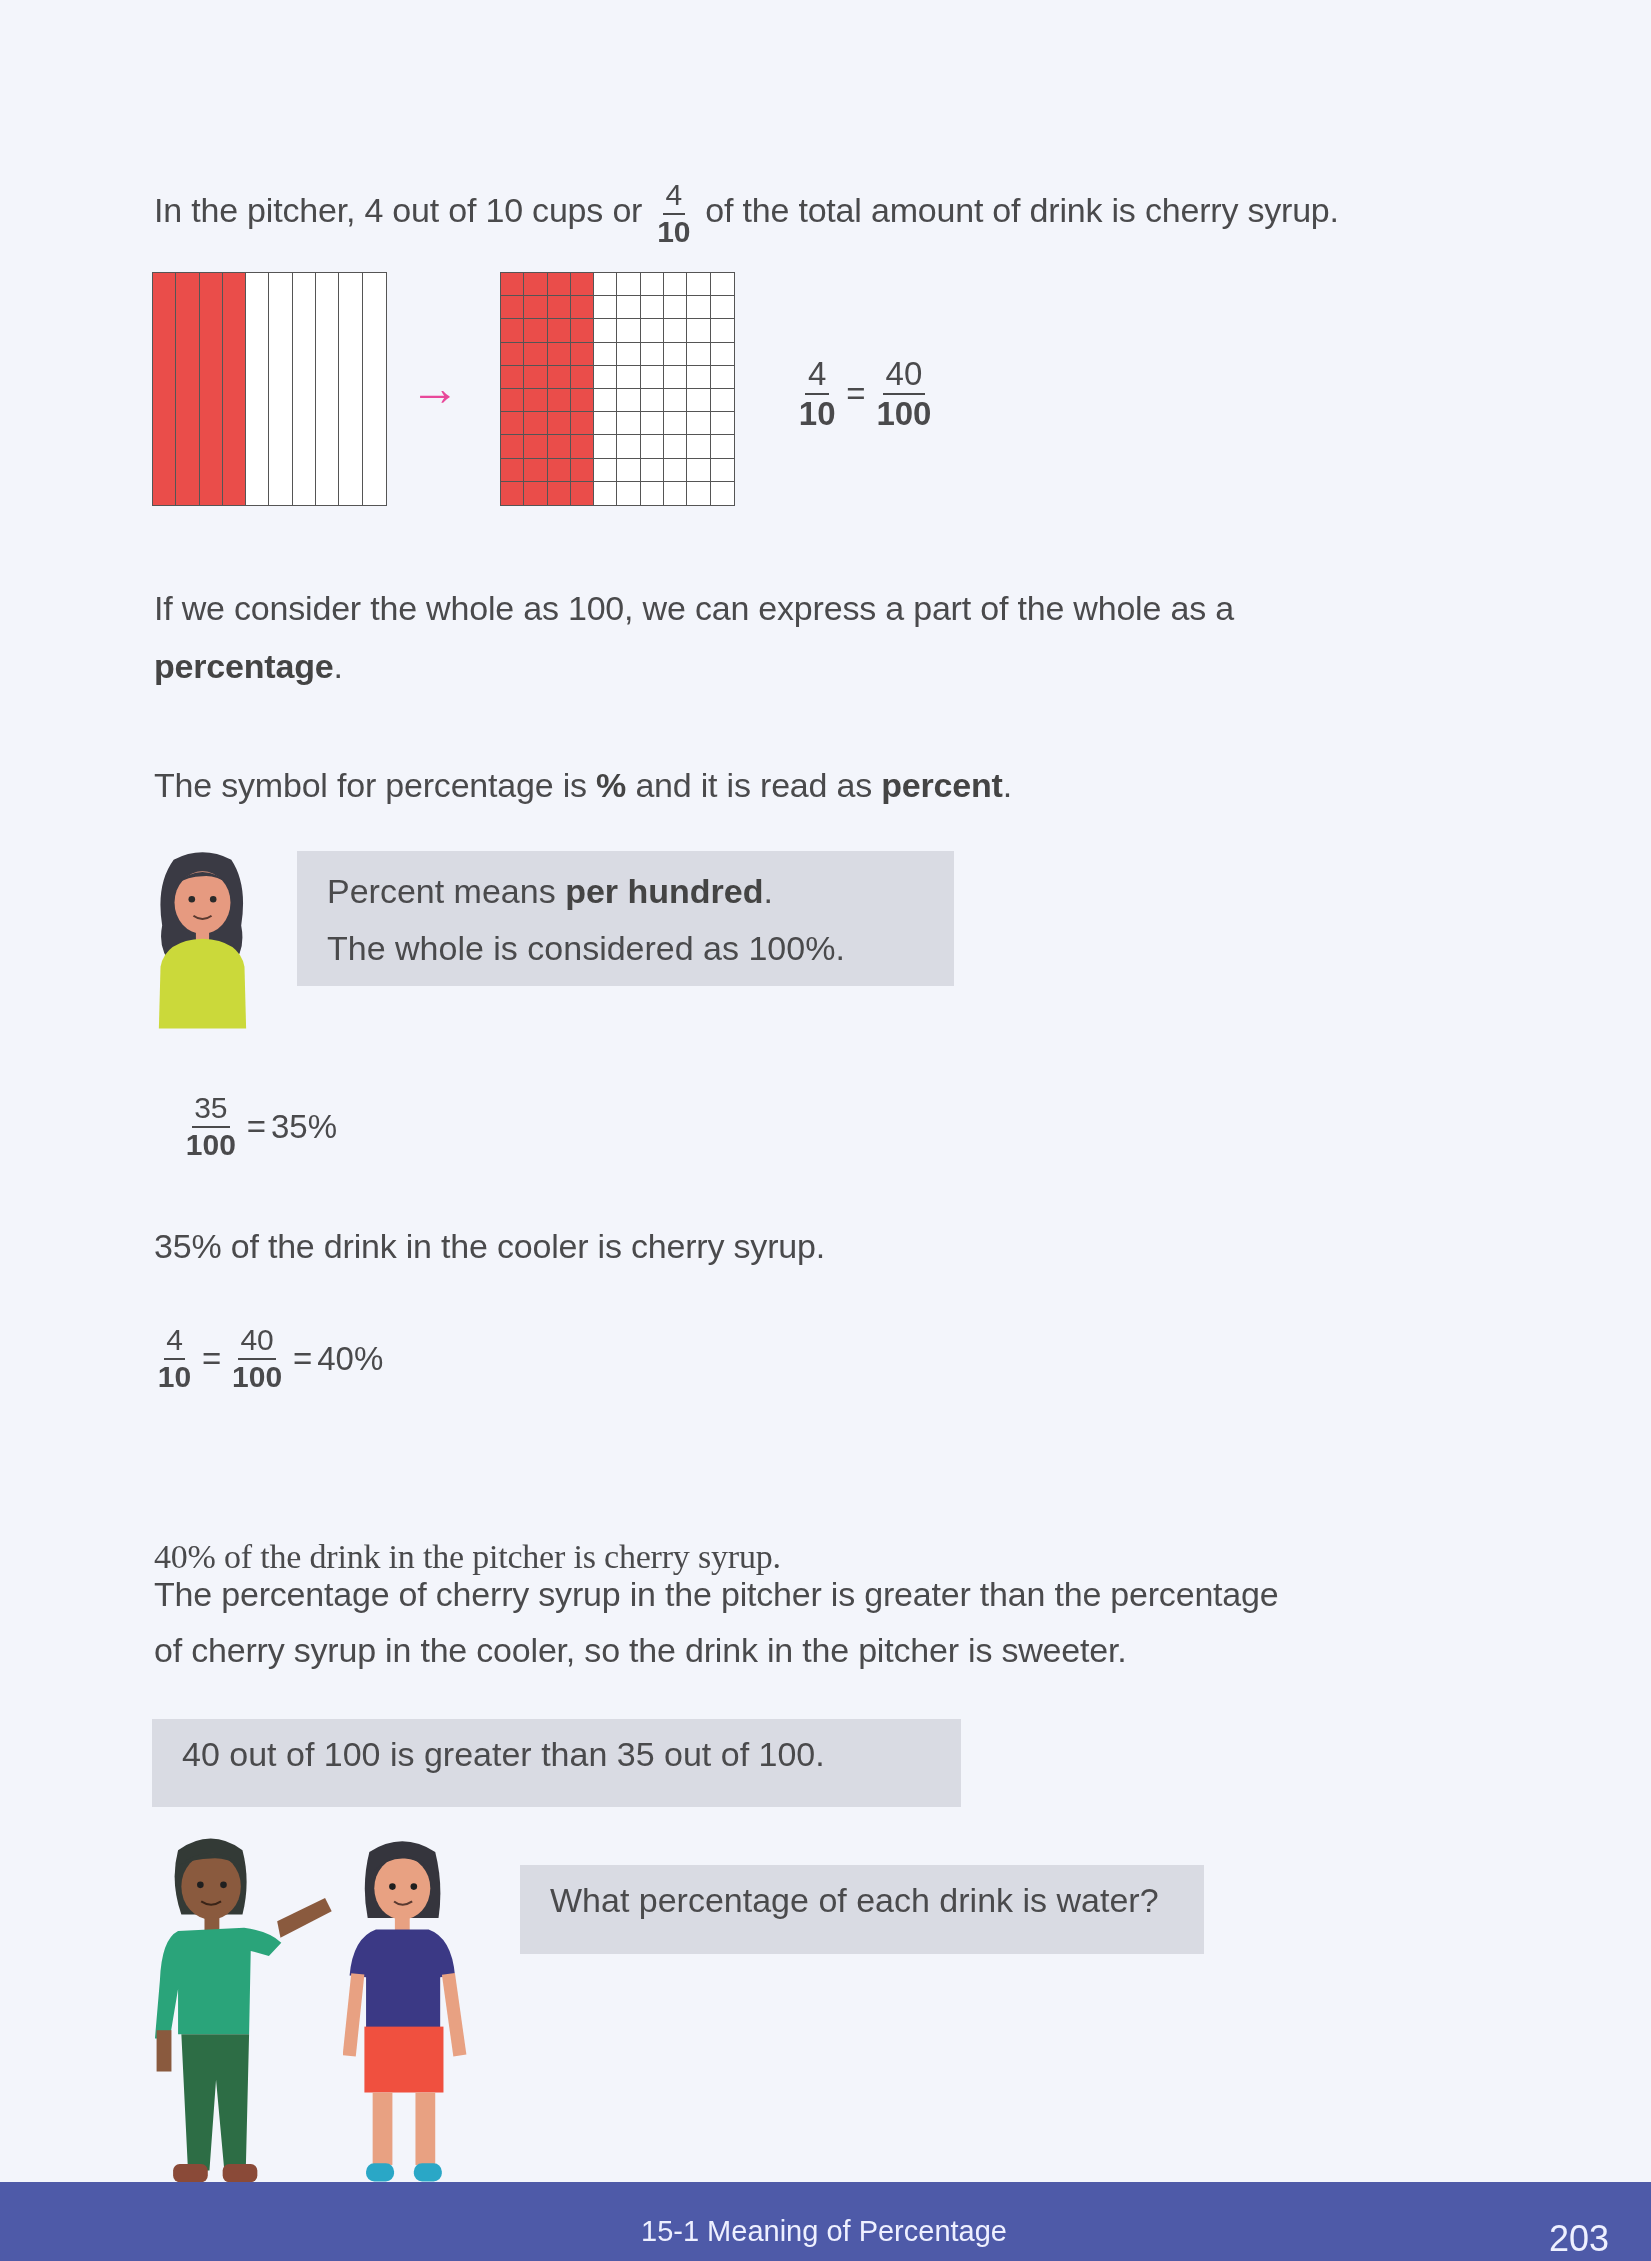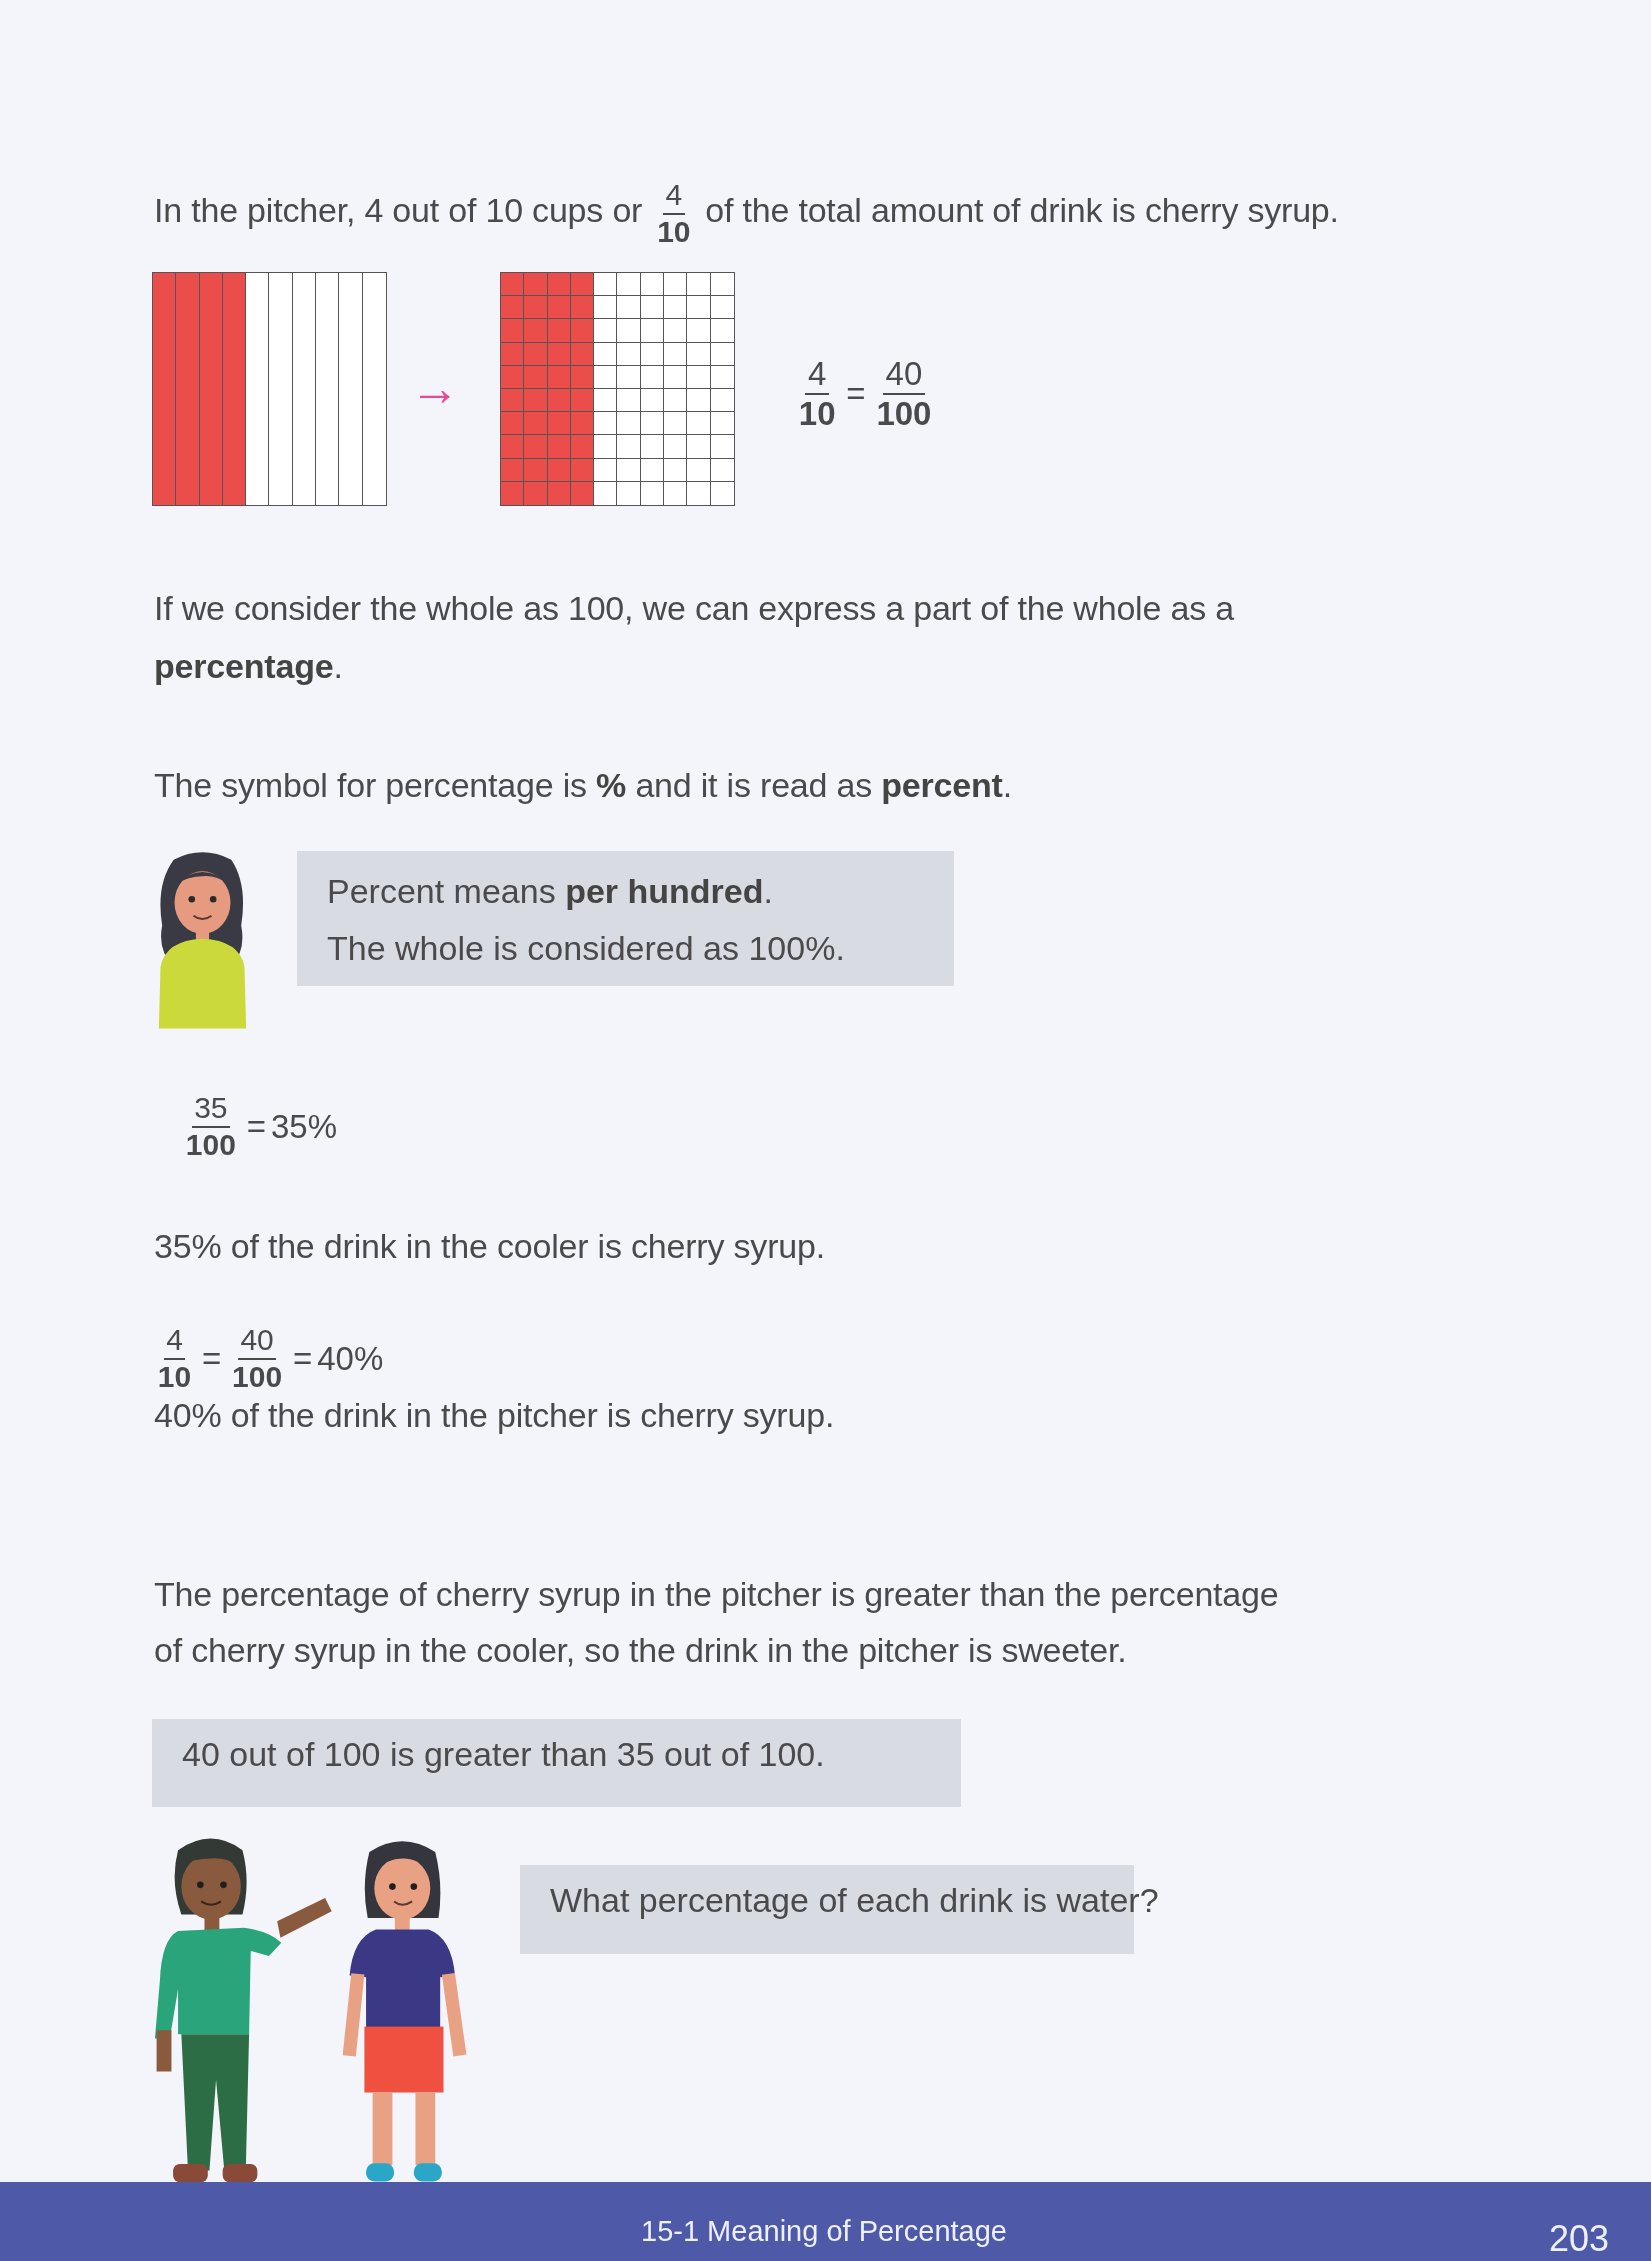--- a/index.html
+++ b/index.html
@@ -236,33 +236,33 @@
   </span>
   <span class="op">=</span>
   <span class="frac sm">
     <span class="num">40</span>
     <span class="den">100</span>
   </span>
   <span class="op">=</span>
   <span>40%</span>
 </div>
 
-<div class="abs line" style="left:154px; top:1395px;">40% of the drink in the pitcher is cherry syrup.</div>
+<div class="abs line" style="left:154px; top:1537px;font-family:Liberation Serif, serif;">40% of the drink in the pitcher is cherry syrup.</div>
 
 <div class="abs line" style="left:154px; top:1574px;">The percentage of cherry syrup in the pitcher is greater than the percentage</div>
 <div class="abs line" style="left:154px; top:1630px;">of cherry syrup in the cooler, so the drink in the pitcher is sweeter.</div>
 
 <div class="bubble" style="left:152px; top:1719px; width:809px; height:88px;">
   <div class="txt" style="position:absolute; left:30px; top:6.6px;">40 out of 100 is greater than 35 out of 100.</div>
 </div>
 <svg class="tail" style="left:264px; top:1805px;" width="33" height="59" viewBox="0 0 40 72">
   <polygon points="0,0 40,0 0,72" fill="#d9dbe3"></polygon>
 </svg>
 
-<div class="bubble" style="left:520px; top:1865px; width:614px; height:89px;">
+<div class="bubble" style="left:520px; top:1865px; width:684px; height:89px;">
   <div class="txt" style="position:absolute; left:30px; top:6.6px;">What percentage of each drink is water?</div>
 </div>
 <svg class="tail" style="left:462px; top:1893px;" width="59" height="38" viewBox="0 0 72 46">
   <polygon points="0,0 72,0 72,46" fill="#d9dbe3"></polygon>
 </svg>
 
 <svg class="char" style="left:145px; top:1832px;" width="190" height="351" viewBox="0 0 230 425">
   <path d="M40 22 Q80 -6 118 22 Q128 60 118 100 L44 100 Q30 60 40 22Z" fill="#333a36"></path>
   <ellipse cx="80" cy="66" rx="36" ry="40" fill="#8a5a3e"></ellipse>
   <path d="M42 40 Q80 10 118 42 Q96 30 80 32 Q60 32 42 40Z" fill="#333a36"></path>

